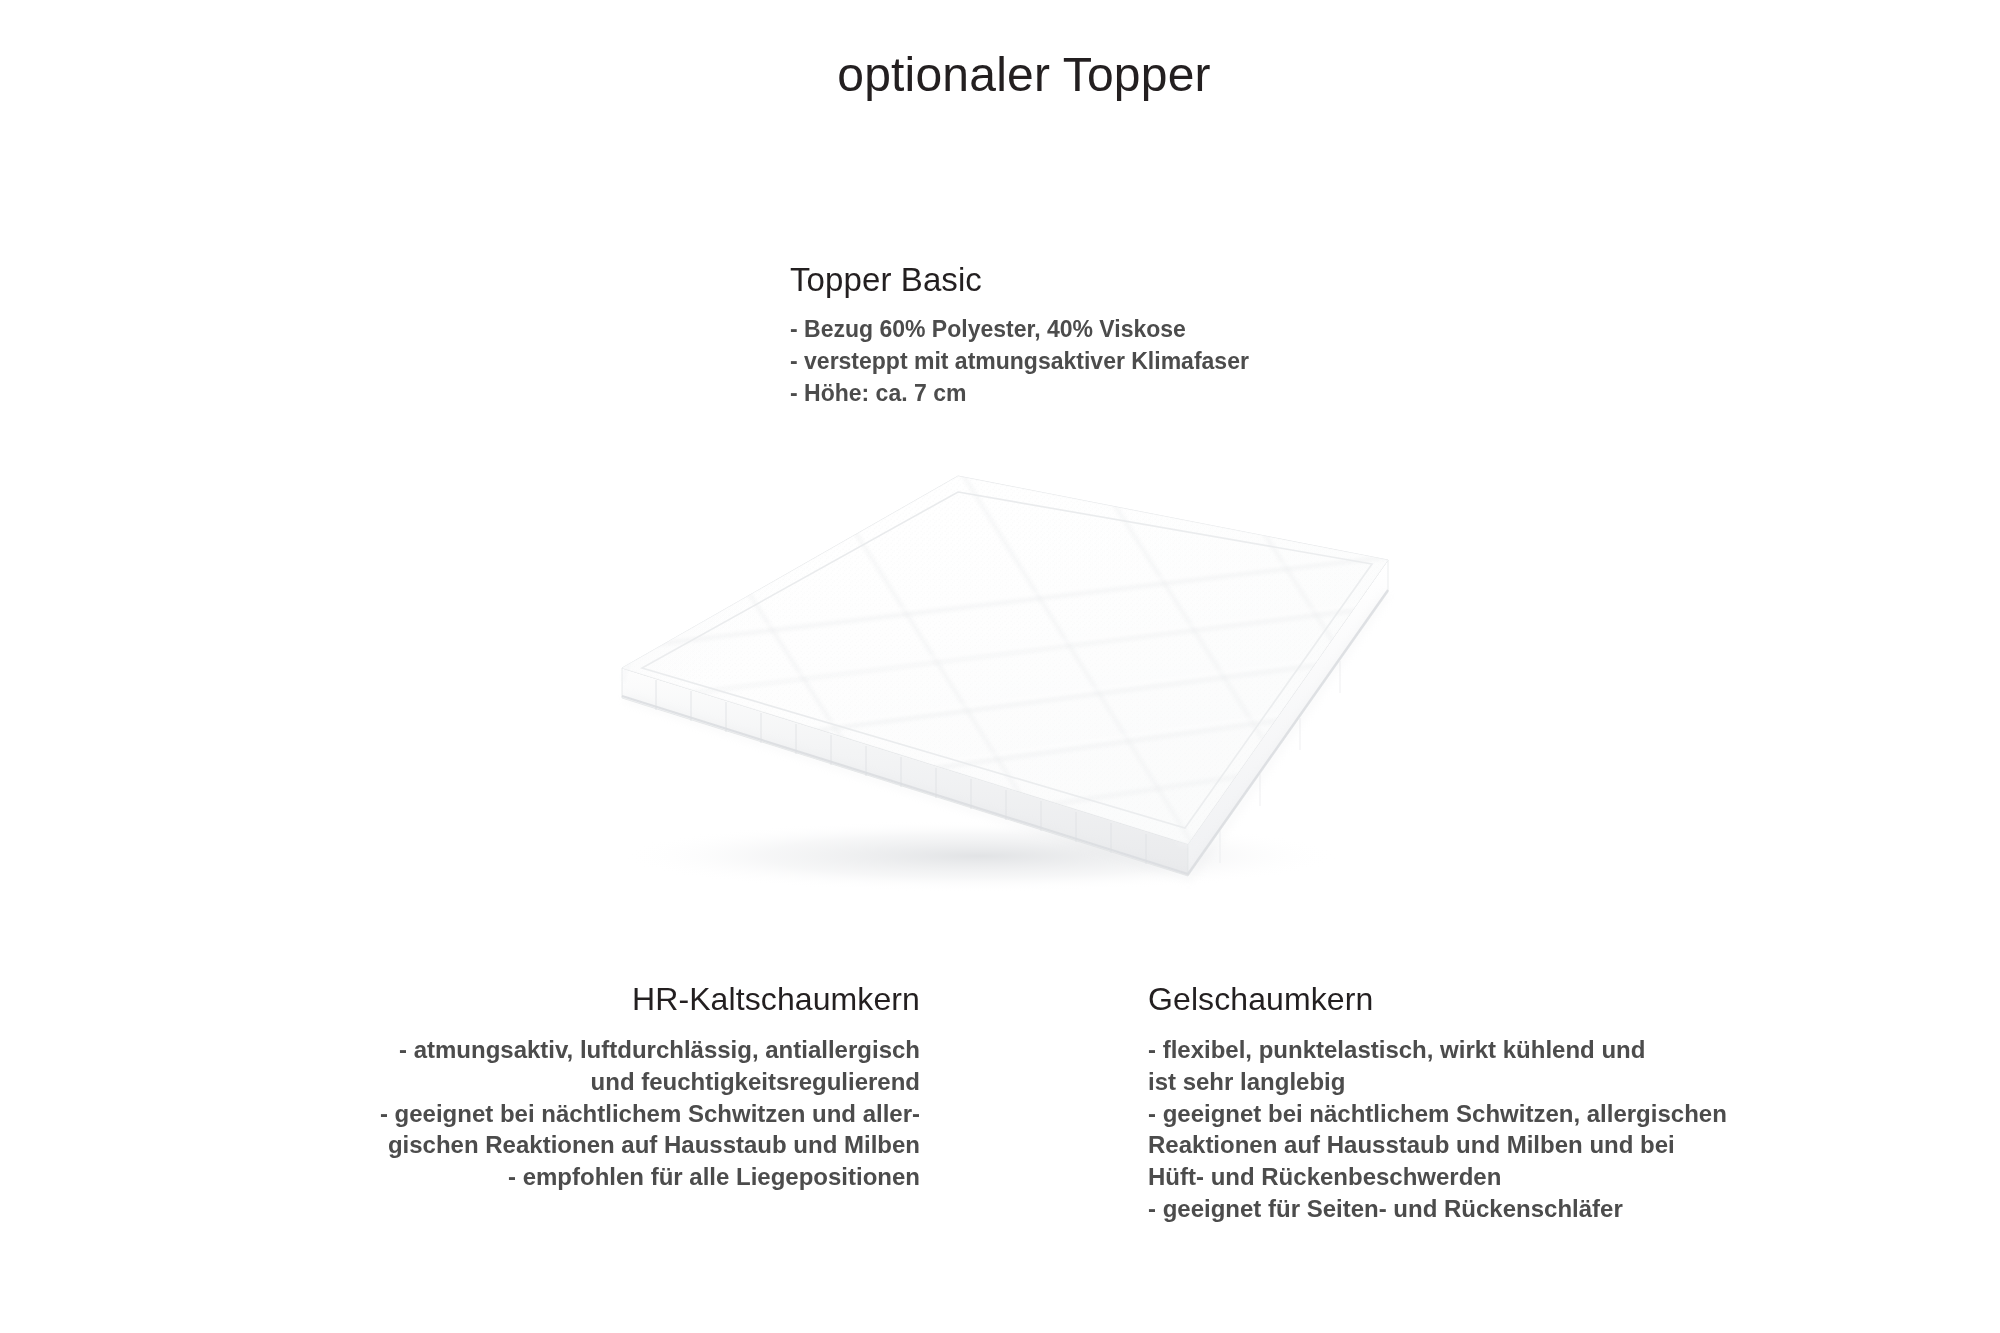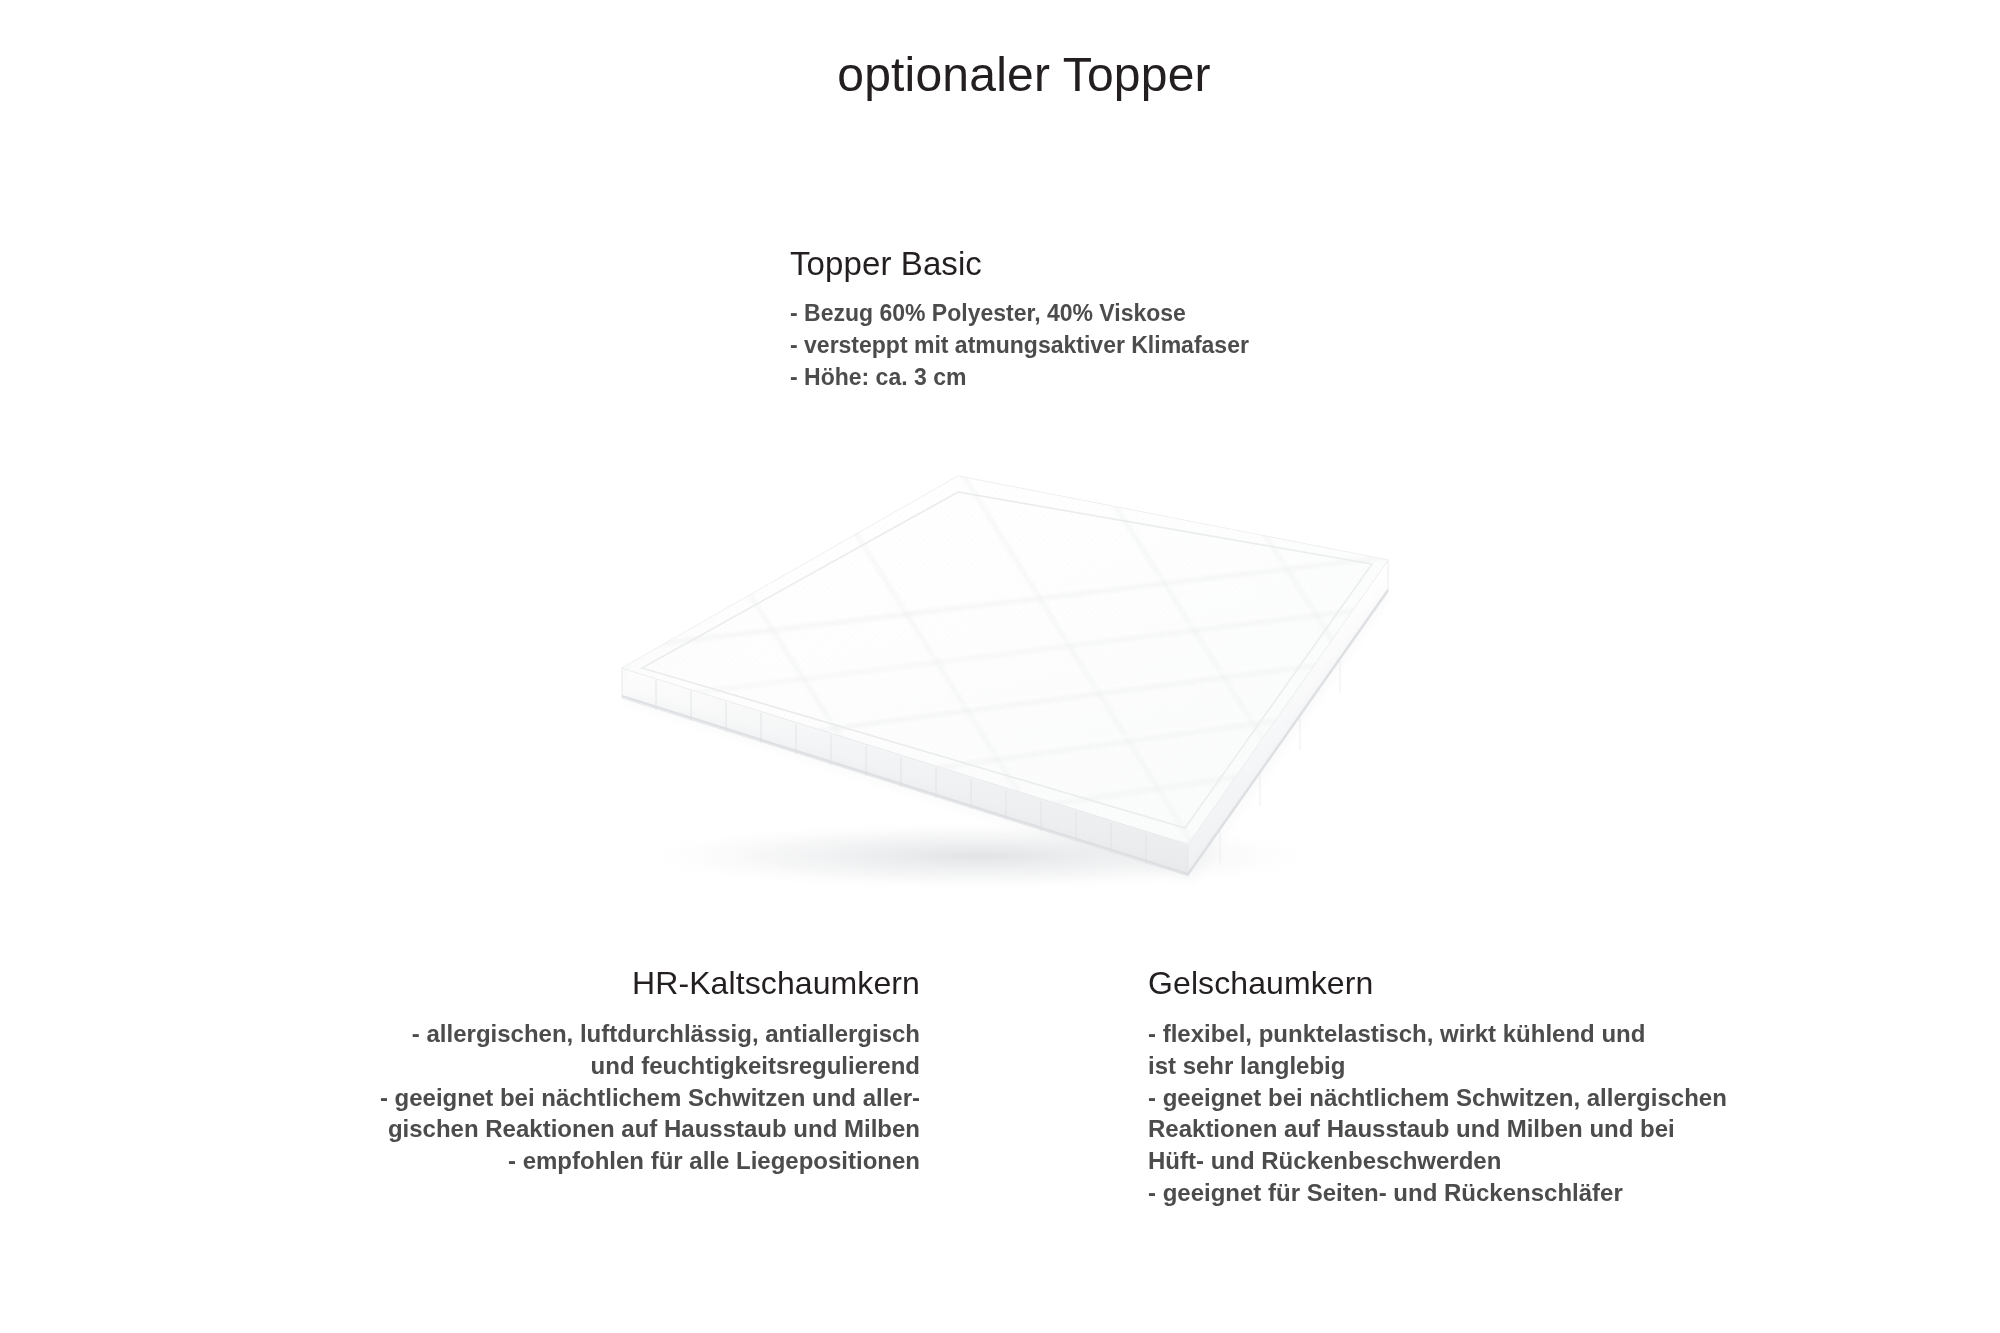--- a/index.html
+++ b/index.html
@@ -36,21 +36,21 @@
   }
 
   .section {
     position: absolute;
   }
   .section-heading {
     font-size: 32px;
     font-weight: 400;
     color: #231f20;
     line-height: 1.18;
-    margin: 0 0 12px 0;
+    margin: 16px 0 12px 0;
     letter-spacing: 0.1px;
   }
   .bullet-list {
     list-style: none;
     margin: 0;
     padding: 0;
     font-size: 24px;
     font-weight: 700;
     color: #4c4c4c;
     line-height: 1.33;
@@ -89,21 +89,21 @@
 
 <div id="page">
 
   <div class="page-title">optionaler Topper</div>
 
   <div class="section" id="sec-basic">
     <h2 class="section-heading">Topper Basic</h2>
     <ul class="bullet-list">
       <li>- Bezug 60% Polyester, 40% Viskose</li>
       <li>- versteppt mit atmungsaktiver Klimafaser</li>
-      <li>- Höhe: ca. 3 cm</li>
+      <li>- Höhe: ca. 7 cm</li>
     </ul>
   </div>
 
   <div id="product">
     <svg viewBox="0 0 900 460" xmlns="http://www.w3.org/2000/svg" aria-hidden="true">
       <defs>
         <linearGradient id="topFace" x1="0" y1="0" x2="0.35" y2="1">
           <stop offset="0%" stop-color="#ffffff"></stop>
           <stop offset="45%" stop-color="#fdfdfd"></stop>
           <stop offset="100%" stop-color="#f4f5f6"></stop>
@@ -221,21 +221,21 @@
         <path d="M 618,402 Q 630,408 636,400"></path>
       </g>
 
       <path d="M 66,258 L 630,438 L 826,154" fill="none" stroke="#d7d9dc" stroke-width="5" opacity="0.22" filter="url(#softer)"></path>
     </svg>
   </div>
 
   <div class="section" id="sec-hr">
     <h2 class="section-heading">HR-Kaltschaumkern</h2>
     <ul class="bullet-list">
-      <li>- allergischen, luftdurchlässig, antiallergisch
+      <li>- atmungsaktiv, luftdurchlässig, antiallergisch
   und feuchtigkeitsregulierend</li>
       <li>- geeignet bei nächtlichem Schwitzen und aller-
   gischen Reaktionen auf Hausstaub und Milben</li>
       <li>- empfohlen für alle Liegepositionen</li>
     </ul>
   </div>
 
   <div class="section" id="sec-gel">
     <h2 class="section-heading">Gelschaumkern</h2>
     <ul class="bullet-list">

